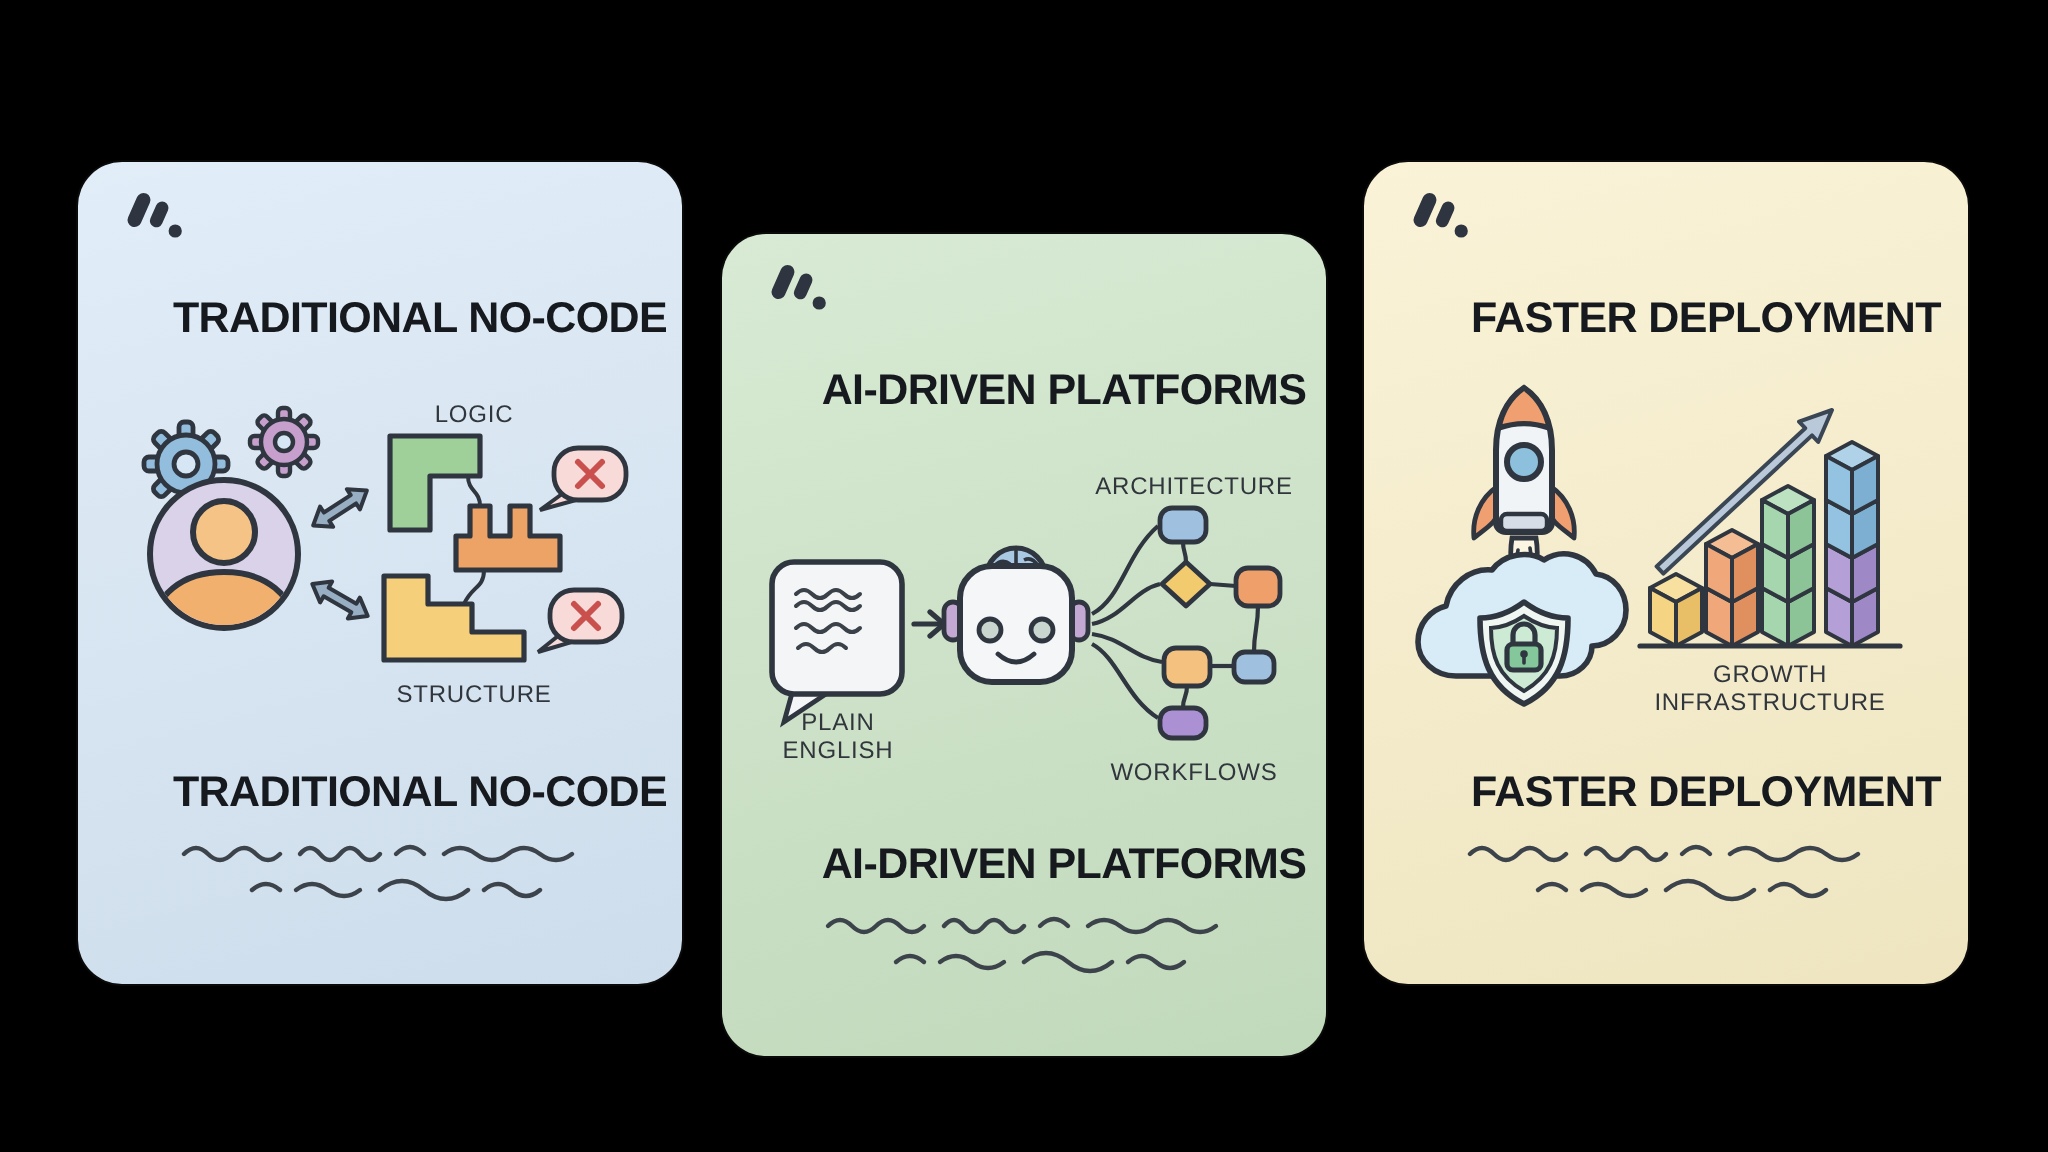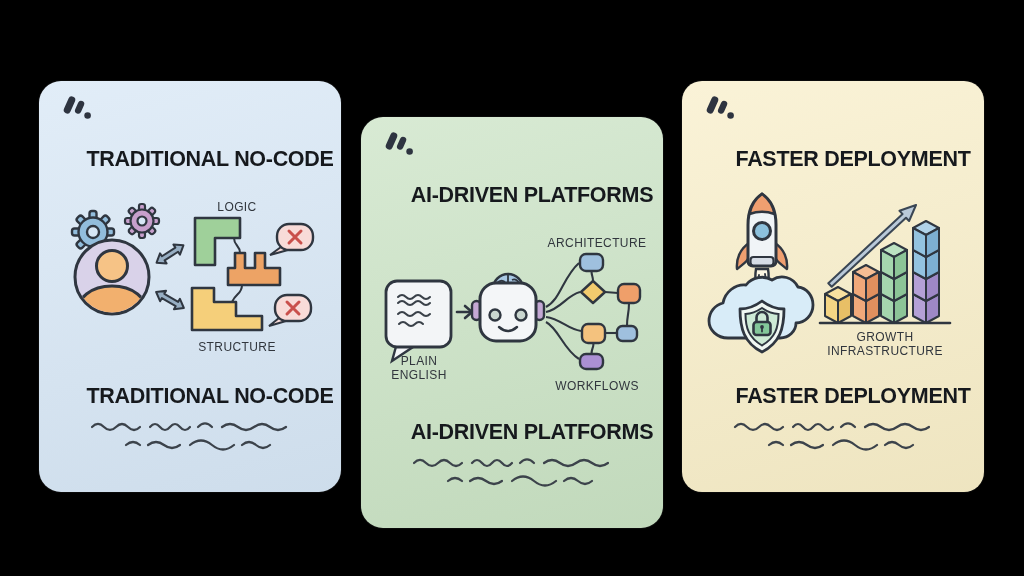--- a/index.html
+++ b/index.html
@@ -199,21 +199,21 @@
       <path d="M60,9 q5,-6 10,0 t10,0 t10,0 t10,0"></path>
       <path d="M108,9 q7,-7 14,0"></path>
       <path d="M132,9 q8,-6 16,0 t16,0 t16,0 t16,0"></path>
       <path d="M36,27 q7,-6 14,0"></path>
       <path d="M58,27 q8,-6 16,0 t16,0"></path>
       <path d="M100,27 q11,-9 22,0 t22,0"></path>
       <path d="M152,27 q7,-6 14,0 t14,0"></path>
     </svg>
   </div>
 
-  <div class="card card-3" style="background-color: rgb(248, 238, 200); border-radius: 20px;">
+  <div class="card card-3" style="background-color: rgb(248, 238, 200);">
     <svg class="logo" viewBox="0 0 36 27">
       <g fill="#2e3440">
         <rect x="7" y="2" width="7" height="18" rx="3.5" transform="rotate(24 10.5 11)"></rect>
         <rect x="17.5" y="6.5" width="6.4" height="13.5" rx="3.2" transform="rotate(24 20.7 13)"></rect>
         <circle cx="28.6" cy="21.5" r="3.3"></circle>
       </g>
     </svg>
     <div class="card-title title-top">FASTER DEPLOYMENT</div>
 
     <svg class="illus" viewBox="0 0 282 180">

